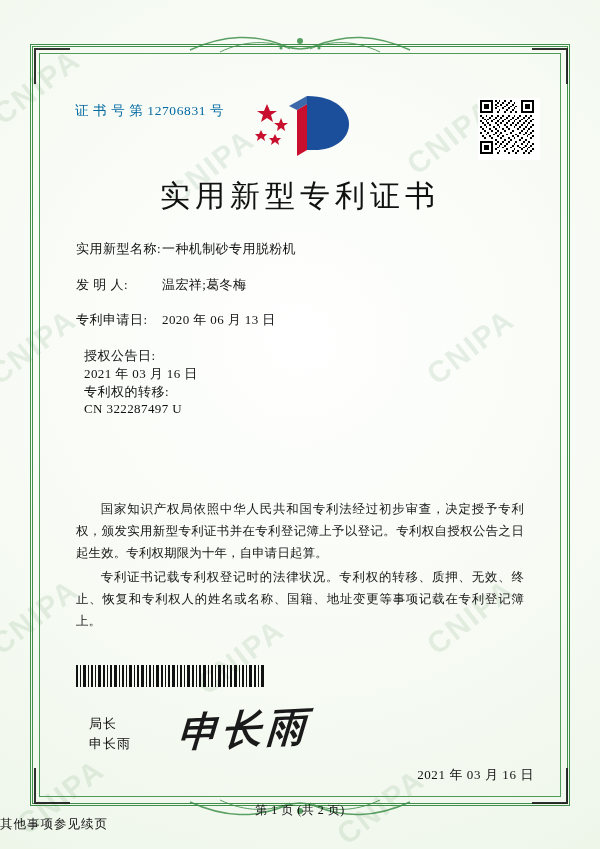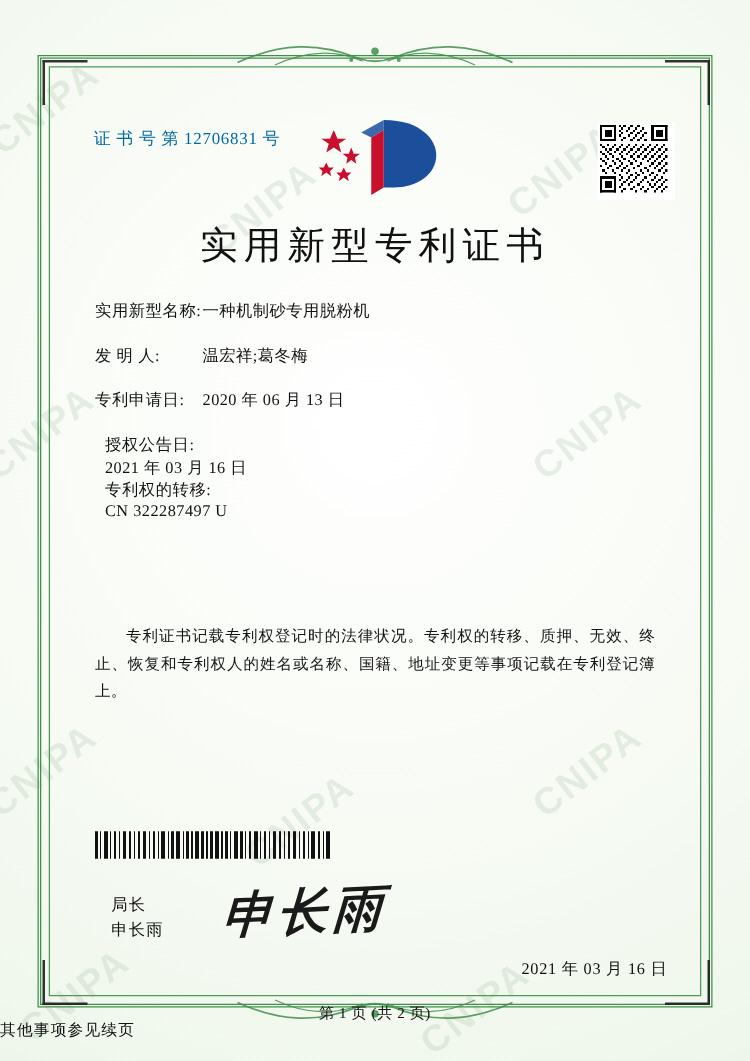--- a/index.html
+++ b/index.html
@@ -529,20 +529,21 @@
       <div class="field-row inline-two">
         <span class="field-label w2">授权公告日:</span>
         <span class="field-value">2021 年 03 月 16 日</span>
         <span class="spacer-mid"></span>
         <span class="field-label">专利权的转移:</span>
         <span class="field-value" style="margin-left:8px">CN 322287497 U</span>
       </div>
     </div>
 
     <div class="body-text">
+      <p>国家知识产权局依照中华人民共和国专利法经过初步审查，决定授予专利权，颁发实用新型专利证书并在专利登记簿上予以登记。专利权自授权公告之日起生效。专利权期限为十年，自申请日起算。</p>
       <p>专利证书记载专利权登记时的法律状况。专利权的转移、质押、无效、终止、恢复和专利权人的姓名或名称、国籍、地址变更等事项记载在专利登记簿上。</p>
     </div>
 
     <div class="barcode">
       <svg viewBox="0 0 190 22" width="190" height="22" shape-rendering="crispEdges" aria-hidden="true">
         <rect width="190" height="22" fill="#ffffff" opacity="0"></rect>
         <g fill="#111111">
           <rect x="0" y="0" width="2" height="22"></rect>
             <rect x="4" y="0" width="1" height="22"></rect>
           <rect x="7" y="0" width="3" height="22"></rect>

